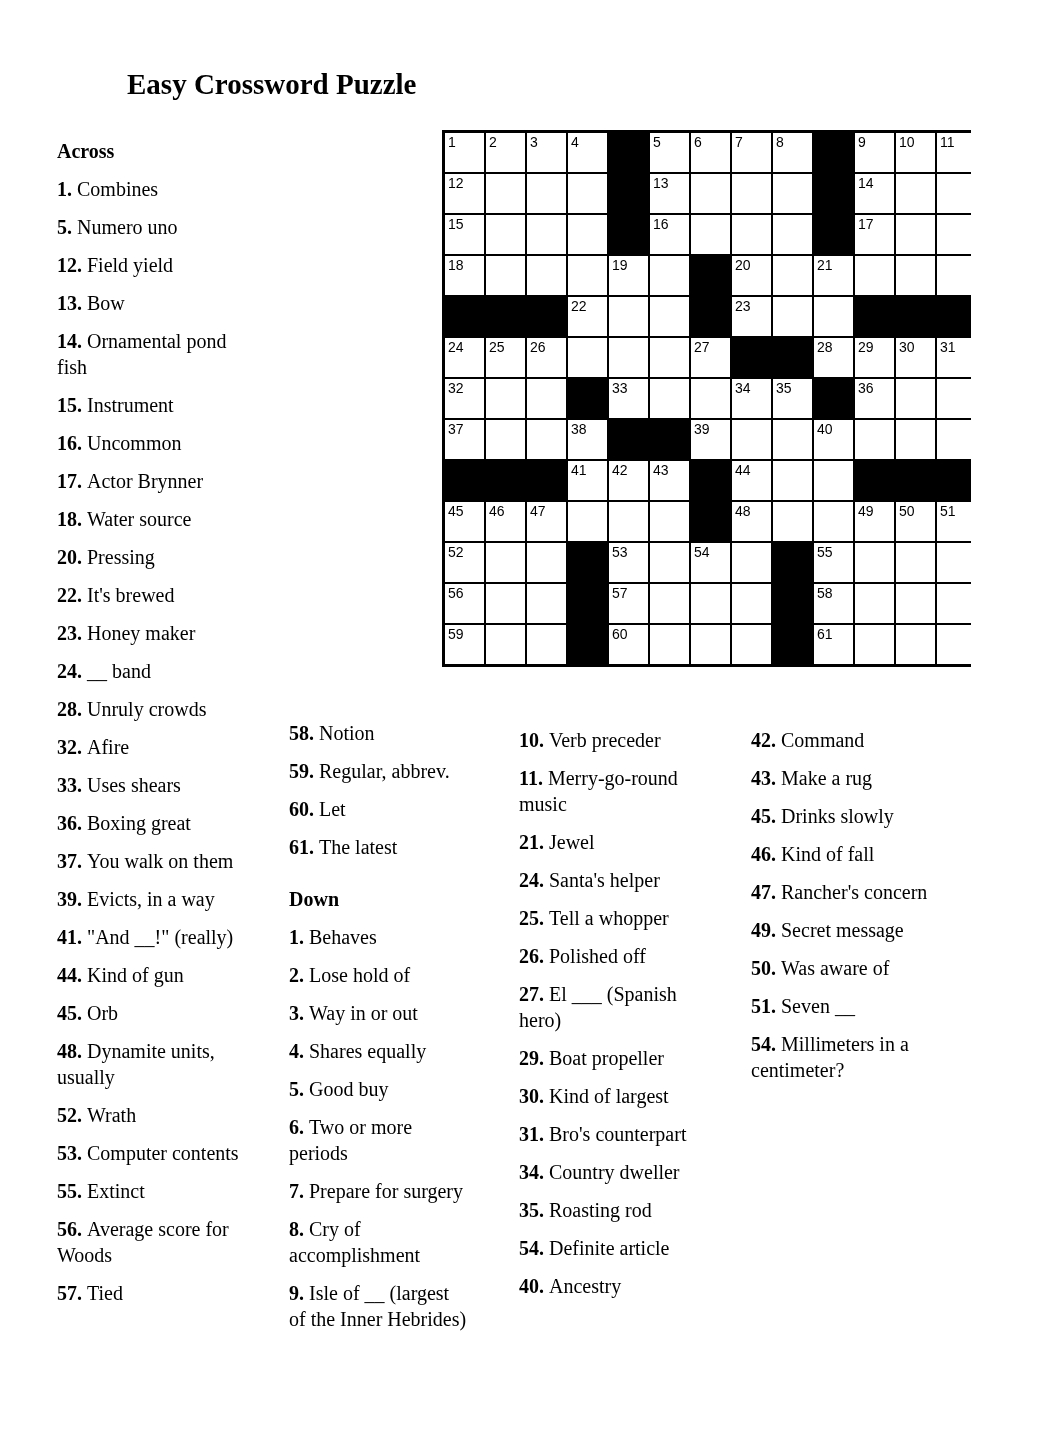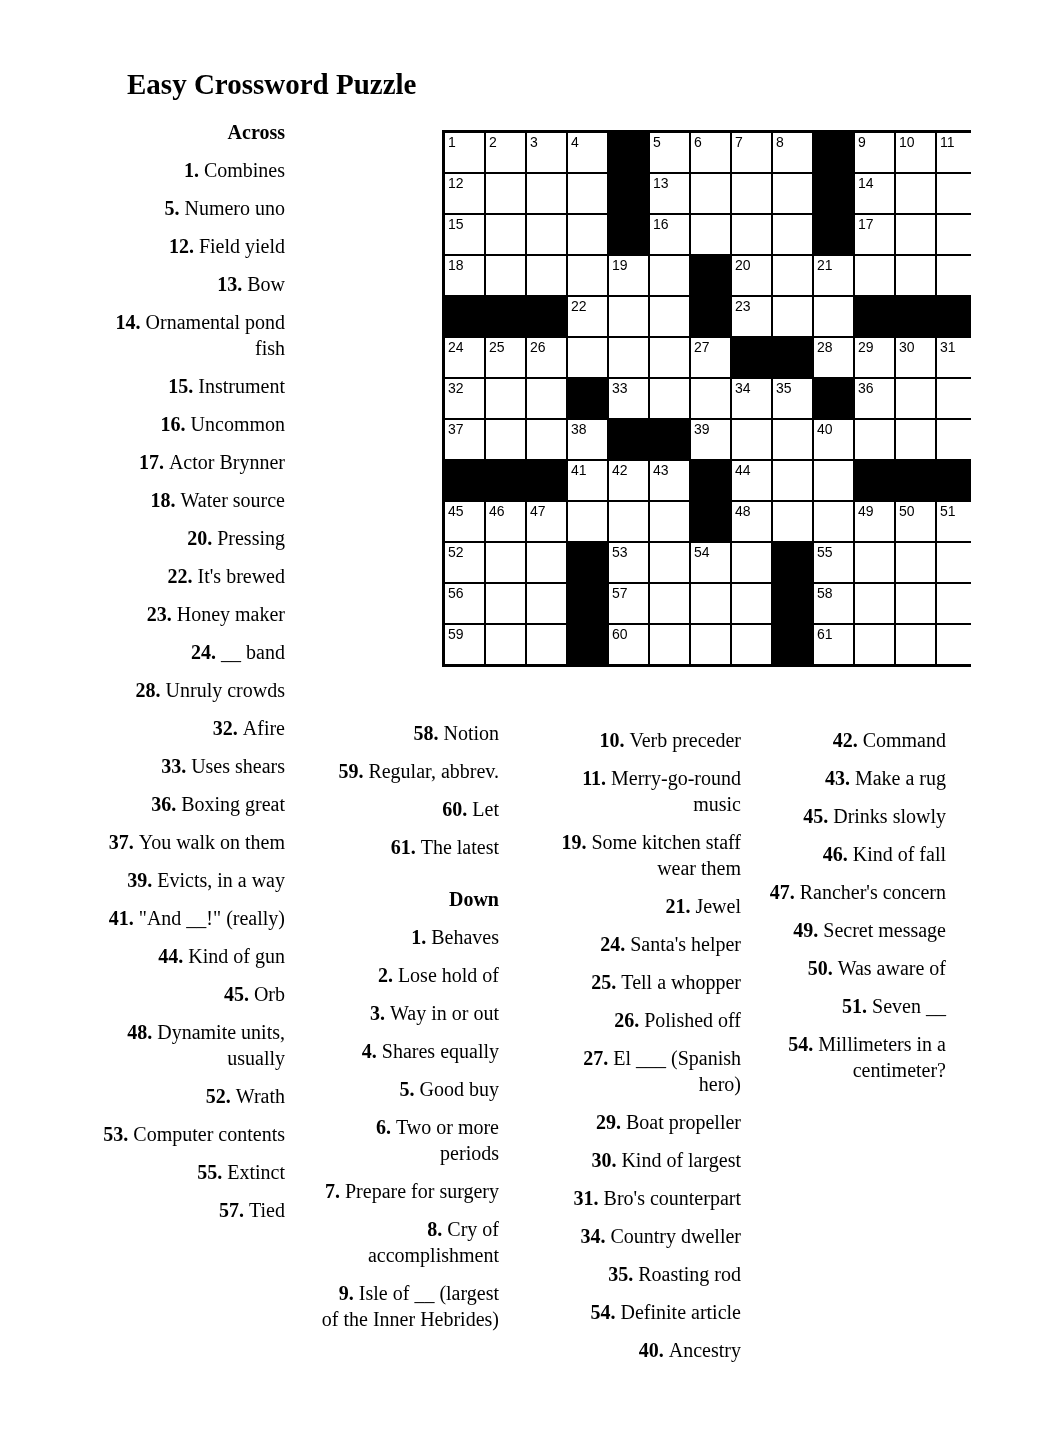--- a/index.html
+++ b/index.html
@@ -4,21 +4,20 @@
 <style>
   html, body { margin: 0; padding: 0; background: #fff; }
   .page {
     position: relative;
     width: 971px;
     height: 1444px;
     background: #ffffff;
     color: #000000;
     font-family: "Liberation Serif", serif;
     overflow: hidden;
-    text-align: right;
   }
   .title {
     position: absolute;
     left: 127px;
     top: 66px;
     margin: 0;
     font-size: 29px;
     line-height: 36px;
     font-weight: bold;
     font-family: "Liberation Serif", serif;
@@ -49,24 +48,24 @@
     font-size: 14px;
     line-height: 16px;
     color: #000;
   }
   
   .clue-col {
     position: absolute;
     font-size: 20px;
     line-height: 26px;
   }
-  #cluecol-0 { left: 57px;  top: 119px; width: 228px; }
+  #cluecol-0 { left: 57px;  top: 138px; width: 228px; }
   #cluecol-1 { left: 289px; top: 720px; width: 210px; }
   #cluecol-2 { left: 519px; top: 727px; width: 222px; }
-  #cluecol-3 { left: 734px; top: 727px; width: 212px; }
+  #cluecol-3 { left: 751px; top: 727px; width: 212px; }
   .clue {
     margin: 0 0 12px 0;
     white-space: pre-line;
   }
   .clue-num { font-weight: bold; margin-right: 5px; }
   .clue-header {
     font-weight: bold;
     margin: 0 0 12px 0;
   }
   .clue-header.down-header { margin-top: 26px; }
@@ -394,20 +393,22 @@
       <div class="clue"><b class="clue-num">37.</b><span>You walk on them</span></div>
       <div class="clue"><b class="clue-num">39.</b><span>Evicts, in a way</span></div>
       <div class="clue"><b class="clue-num">41.</b><span>"And __!" (really)</span></div>
       <div class="clue"><b class="clue-num">44.</b><span>Kind of gun</span></div>
       <div class="clue"><b class="clue-num">45.</b><span>Orb</span></div>
       <div class="clue"><b class="clue-num">48.</b><span>Dynamite units,
 usually</span></div>
       <div class="clue"><b class="clue-num">52.</b><span>Wrath</span></div>
       <div class="clue"><b class="clue-num">53.</b><span>Computer contents</span></div>
       <div class="clue"><b class="clue-num">55.</b><span>Extinct</span></div>
+      <div class="clue"><b class="clue-num">56.</b><span>Average score for
+Woods</span></div>
       <div class="clue"><b class="clue-num">57.</b><span>Tied</span></div>
     </div>
   <div class="clue-col" id="cluecol-1">
       <div class="clue"><b class="clue-num">58.</b><span>Notion</span></div>
       <div class="clue"><b class="clue-num">59.</b><span>Regular, abbrev.</span></div>
       <div class="clue"><b class="clue-num">60.</b><span>Let</span></div>
       <div class="clue"><b class="clue-num">61.</b><span>The latest</span></div>
       <div class="clue-header down-header">Down</div>
       <div class="clue"><b class="clue-num">1.</b><span>Behaves</span></div>
       <div class="clue"><b class="clue-num">2.</b><span>Lose hold of</span></div>
@@ -419,22 +420,20 @@
       <div class="clue"><b class="clue-num">7.</b><span>Prepare for surgery</span></div>
       <div class="clue"><b class="clue-num">8.</b><span>Cry of
 accomplishment</span></div>
       <div class="clue"><b class="clue-num">9.</b><span>Isle of __ (largest
 of the Inner Hebrides)</span></div>
     </div>
   <div class="clue-col" id="cluecol-2">
       <div class="clue"><b class="clue-num">10.</b><span>Verb preceder</span></div>
       <div class="clue"><b class="clue-num">11.</b><span>Merry-go-round
 music</span></div>
-      <div class="clue"><b class="clue-num">19.</b><span>Some kitchen staff
-wear them</span></div>
       <div class="clue"><b class="clue-num">21.</b><span>Jewel</span></div>
       <div class="clue"><b class="clue-num">24.</b><span>Santa's helper</span></div>
       <div class="clue"><b class="clue-num">25.</b><span>Tell a whopper</span></div>
       <div class="clue"><b class="clue-num">26.</b><span>Polished off</span></div>
       <div class="clue"><b class="clue-num">27.</b><span>El ___ (Spanish
 hero)</span></div>
       <div class="clue"><b class="clue-num">29.</b><span>Boat propeller</span></div>
       <div class="clue"><b class="clue-num">30.</b><span>Kind of largest</span></div>
       <div class="clue"><b class="clue-num">31.</b><span>Bro's counterpart</span></div>
       <div class="clue"><b class="clue-num">34.</b><span>Country dweller</span></div>

